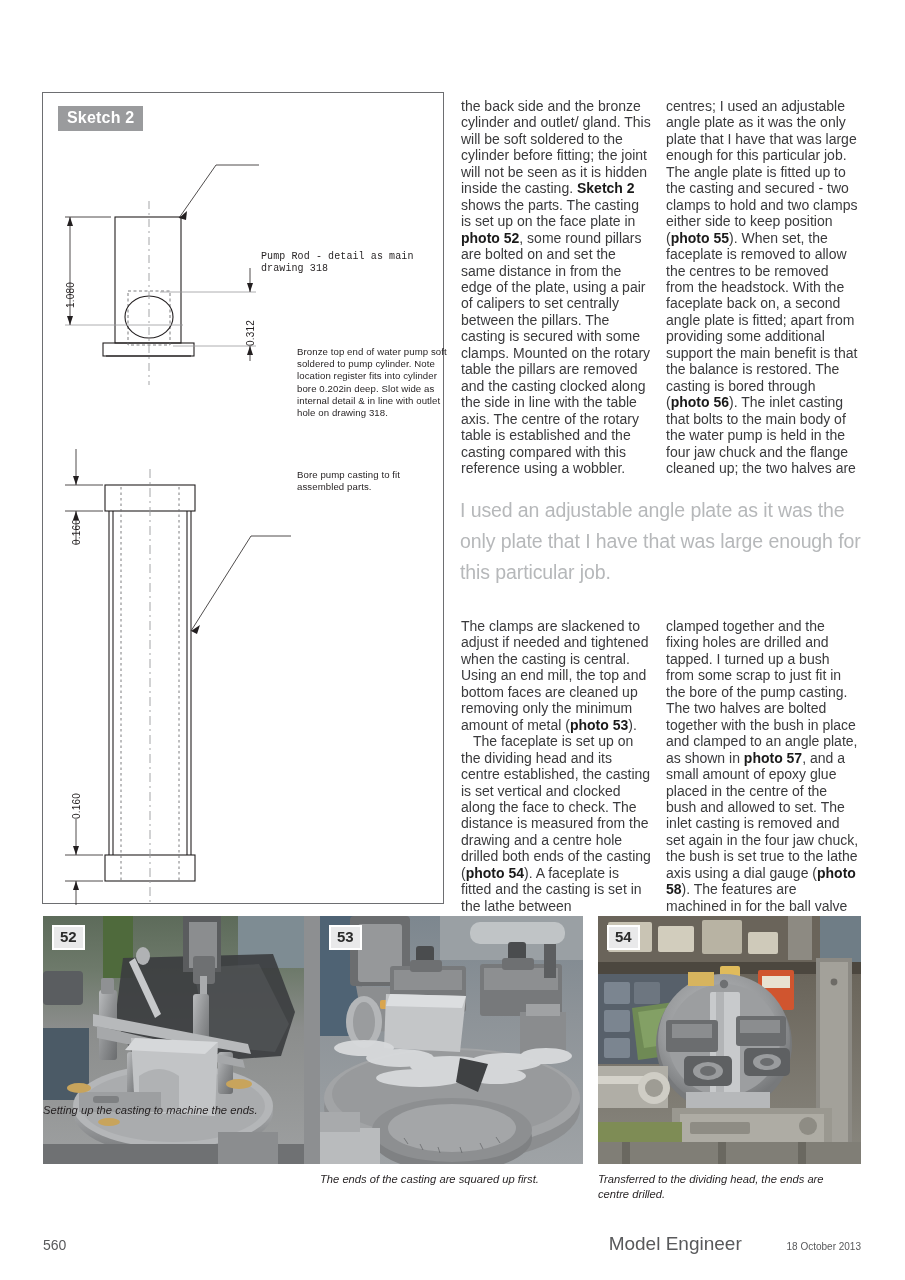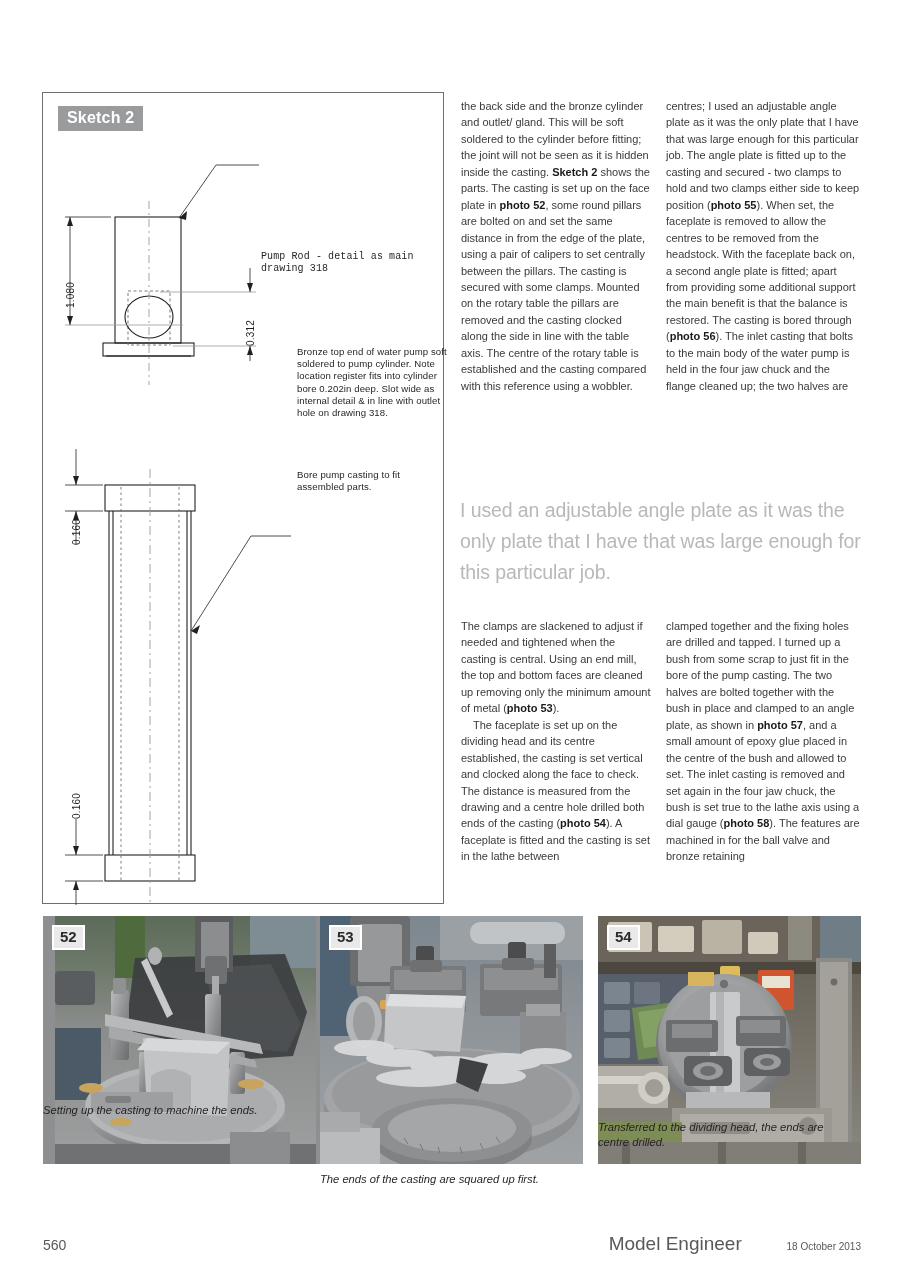--- a/index.html
+++ b/index.html
@@ -69,21 +69,21 @@
     white-space: nowrap;
     letter-spacing: 0.02em;
   }
   .rot90 { transform: rotate(-90deg); }
 
   .sk-svg { position: absolute; left: 0; top: 0; }
 
   
   .col {
     position: absolute;
-    font-size: 11px;
+    font-size: 14px;
     line-height: 16.45px;
     color: #3a3a3c;
     text-align: left;
   }
   .col p { margin: 0; }
   .col p + p { text-indent: 12px; }
   .col b { color: #1a1a1a; font-weight: bold; }
 
   .col-a { left: 461px; top: 98px;  width: 190px; }
   .col-b { left: 666px; top: 98px;  width: 194px; }
@@ -104,21 +104,21 @@
   }
 
   
   .photo {
     position: absolute;
     top: 916px;
     height: 248px;
     overflow: hidden;
     background: #8d8f91;
   }
-  .photo-1 { left: 43px;  width: 306px; padding-left: 12px; }
+  .photo-1 { left: 43px;  width: 306px; }
   .photo-2 { left: 320px; width: 263px; }
   .photo-3 { left: 598px; width: 263px; }
 
   .photo-num {
     position: absolute;
     left: 9px;
     top: 9px;
     z-index: 9;
     background: #e9e9ea;
     color: #2b2b2b;
@@ -131,21 +131,21 @@
 
   .caption {
     position: absolute;
     font-size: 11.2px;
     line-height: 14.5px;
     font-style: italic;
     color: #231f20;
   }
   .cap-1 { left: 43px;  top: 1103px; width: 262px; }
   .cap-2 { left: 320px; top: 1172px; width: 262px; font-style: italic; }
-  .cap-3 { left: 598px; top: 1120px; width: 250px; font-style: italic; }
+  .cap-3 { left: 598px; top: 1172px; width: 250px; font-style: italic; }
 
   
   .footer-page {
     position: absolute;
     left: 43px;
     top: 1237px;
     font-size: 14px;
     color: #58595b;
   }
   .footer-brand {

